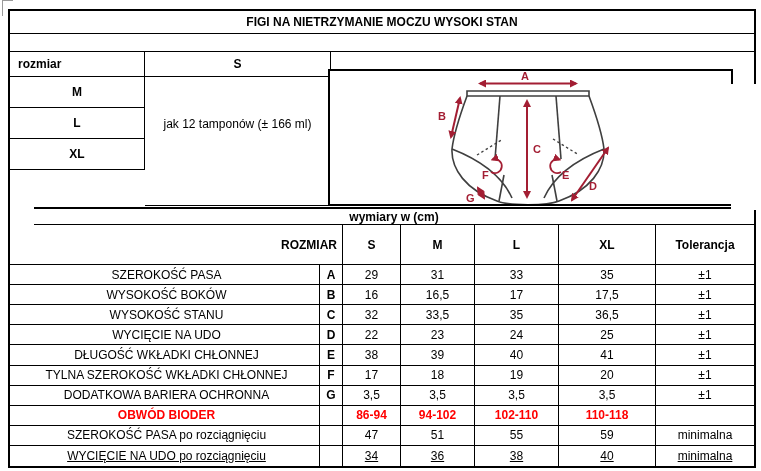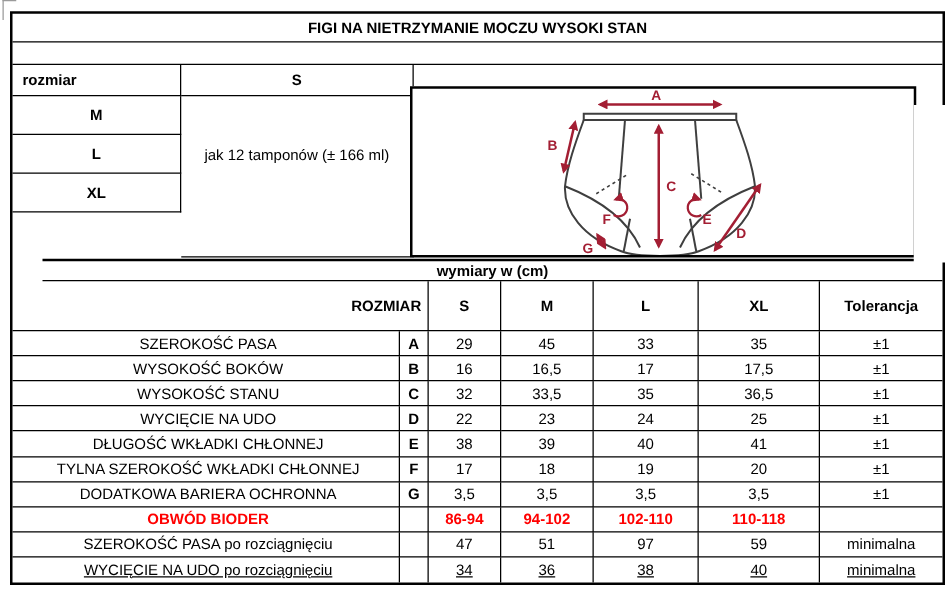--- a/index.html
+++ b/index.html
@@ -132,21 +132,21 @@
       <div class="rz-cell">XL</div>
       <div class="rz-cell rz-last">Tolerancja</div>
     </div>
 
     <div class="data-grid">
 
       <div class="drow">
         <div class="c-label">SZEROKOŚĆ PASA</div>
         <div class="c-letter">A</div>
         <div class="c-val">29</div>
-        <div class="c-val">45</div>
+        <div class="c-val">31</div>
         <div class="c-val">33</div>
         <div class="c-val">35</div>
         <div class="c-tol">±1</div>
       </div>
 
       <div class="drow">
         <div class="c-label">WYSOKOŚĆ BOKÓW</div>
         <div class="c-letter">B</div>
         <div class="c-val">16</div>
         <div class="c-val">16,5</div>
@@ -213,21 +213,21 @@
         <div class="c-val">102-110</div>
         <div class="c-val">110-118</div>
         <div class="c-tol"></div>
       </div>
 
       <div class="drow">
         <div class="c-label">SZEROKOŚĆ PASA po rozciągnięciu</div>
         <div class="c-letter"></div>
         <div class="c-val">47</div>
         <div class="c-val">51</div>
-        <div class="c-val">97</div>
+        <div class="c-val">55</div>
         <div class="c-val">59</div>
         <div class="c-tol">minimalna</div>
       </div>
 
       <div class="drow">
         <div class="c-label">WYCIĘCIE NA UDO po rozciągnięciu</div>
         <div class="c-letter"></div>
         <div class="c-val">34</div>
         <div class="c-val">36</div>
         <div class="c-val">38</div>

